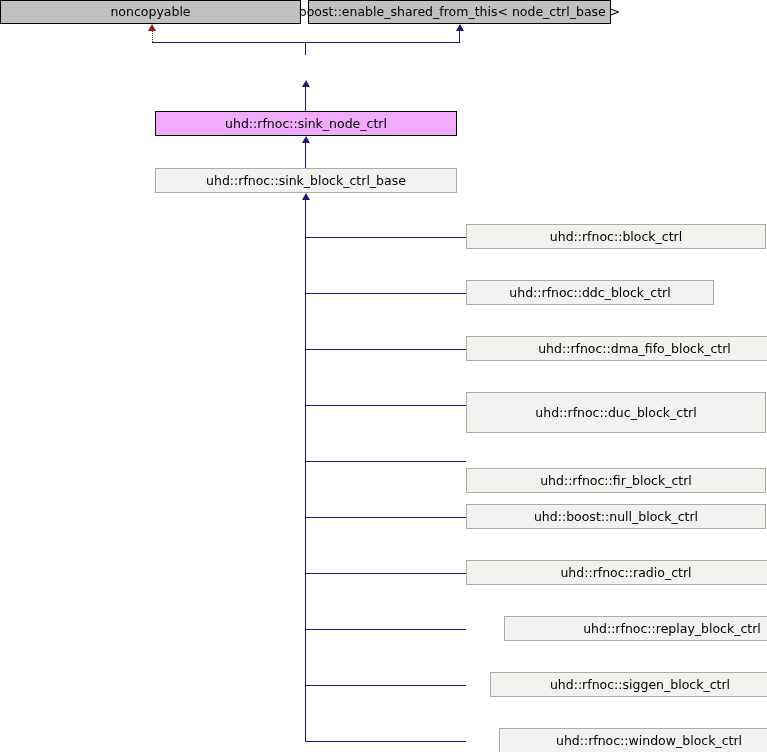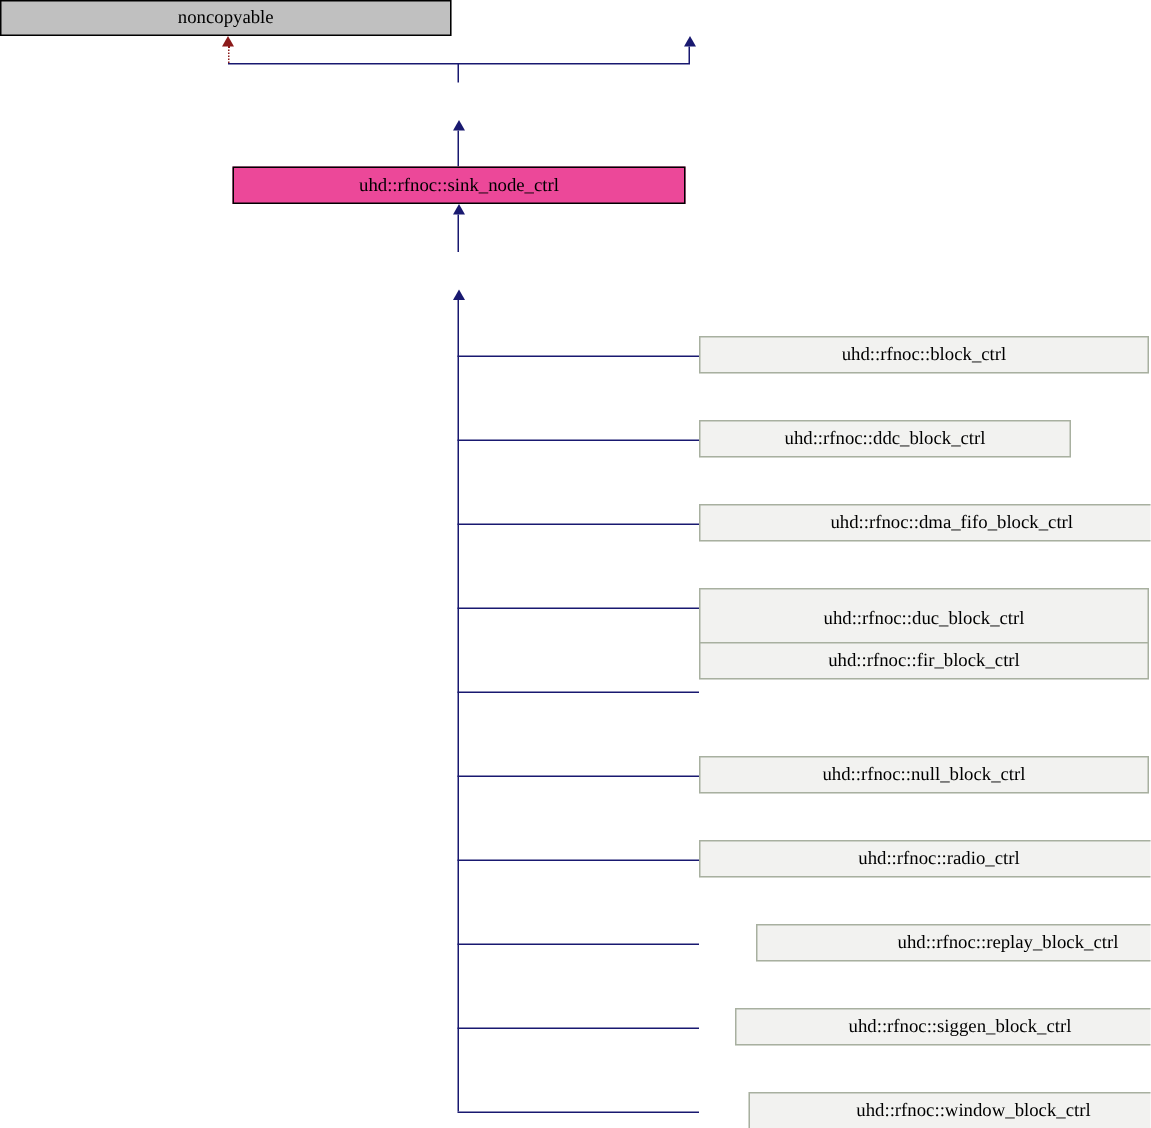--- a/index.html
+++ b/index.html
@@ -26,42 +26,41 @@
     box-sizing: border-box;
     display: flex;
     align-items: center;
     justify-content: center;
     text-align: right;
     font-size: 12.5px;
     color: #000000;
     line-height: 1.1;
     white-space: nowrap;
     letter-spacing: 0px;
-    font-family: Liberation Serif, serif;
   }
   
   .node--external {
     background: #c0c0c0;
     border: 1px solid #000000;
   }
   
   .node--abstract {
     border: 1px dashed #9a9a8c;
     background-color: #ffffff;
     background-image: repeating-linear-gradient(
       -45deg,
       #ffffff 0px,
       #ffffff 4px,
       #ededed 4px,
       #ededed 9px
     );
   }
   
   .node--plain {
-    background: #ec4899;
+    background: #f0abfc;
     border: 1px solid #000000;
   }
   
   .node--current {
     background: #f2f2f0;
     border: 1px solid #a8b0a0;
   }
   .edge {
     position: absolute;
     background: #191970;
@@ -85,58 +84,60 @@
     border-bottom-color: #8b1a1a;
   }
 </style>
 </head>
 <body>
 
 <div id="diagram">
 
   <div class="node node--external" style="left:0px; top:0px; width:301px; height:24px;">noncopyable</div>
 
+  <div class="node node--external" style="left:308px; top:0px; width:303px; height:24px;">boost::enable_shared_from_this&lt; node_ctrl_base &gt;</div>
 
   <div class="edge-dotted-v" style="left:152px; top:30px; height:12px;"></div>
   <div class="arrow-up arrow-up--dotted" style="left:148px; top:24px;"></div>
 
   <div class="edge edge--v" style="left:459px; top:31px; height:11px;"></div>
   <div class="arrow-up" style="left:456px; top:24px;"></div>
 
   <div class="edge edge--h" style="left:152px; top:42px; width:308px;"></div>
 
   <div class="edge edge--v" style="left:305px; top:42px; height:13px;"></div>
 
 
   <div class="edge edge--v" style="left:305px; top:87px; height:24px;"></div>
   <div class="arrow-up" style="left:302px; top:80px;"></div>
 
   <div class="node node--plain" style="left:155px; top:111px; width:302px; height:25px;">uhd::rfnoc::sink_node_ctrl</div>
 
   <div class="edge edge--v" style="left:305px; top:143px; height:25px;"></div>
   <div class="arrow-up" style="left:302px; top:136px;"></div>
 
+  <div class="node node--current" style="left:155px; top:168px; width:302px; height:25px;">uhd::rfnoc::sink_block_ctrl_base</div>
 
   <div class="arrow-up" style="left:302px; top:193px;"></div>
 
   <div class="edge edge--v" style="left:305px; top:199px; height:542px;"></div>
 
   <div id="derived-nodes">
       <div class="edge edge--h" style="left: 305px; top: 237px; width: 161px;"></div>
       <div class="node node--current" style="left: 466px; top: 224px; width: 300px; height: 25px;">uhd::rfnoc::block_ctrl</div>
       <div class="edge edge--h" style="left: 305px; top: 293px; width: 161px;"></div>
       <div class="node node--current" style="left: 466px; top: 280px; width: 248px; height: 25px;">uhd::rfnoc::ddc_block_ctrl</div>
       <div class="edge edge--h" style="left: 305px; top: 349px; width: 161px;"></div>
       <div class="node node--current" style="left: 466px; top: 336px; width: 337px; height: 25px;">uhd::rfnoc::dma_fifo_block_ctrl</div>
       <div class="edge edge--h" style="left: 305px; top: 405px; width: 161px;"></div>
       <div class="node node--current" style="left: 466px; top: 392px; width: 300px; height: 41px;">uhd::rfnoc::duc_block_ctrl</div>
       <div class="edge edge--h" style="left: 305px; top: 461px; width: 161px;"></div>
-      <div class="node node--current" style="left: 466px; top: 428px; width: 300px; height: 25px;">uhd::rfnoc::fir_block_ctrl</div>
+      <div class="node node--current" style="left: 466px; top: 468px; width: 300px; height: 25px;">uhd::rfnoc::fir_block_ctrl</div>
       <div class="edge edge--h" style="left: 305px; top: 517px; width: 161px;"></div>
-      <div class="node node--current" style="left: 466px; top: 504px; width: 300px; height: 25px;">uhd::rfnoc::null_block_ctrl</div>
+      <div class="node node--current" style="left: 466px; top: 504px; width: 300px; height: 25px;">uhd::boost::null_block_ctrl</div>
       <div class="edge edge--h" style="left: 305px; top: 573px; width: 161px;"></div>
       <div class="node node--current" style="left: 466px; top: 560px; width: 320px; height: 25px;">uhd::rfnoc::radio_ctrl</div>
       <div class="edge edge--h" style="left: 305px; top: 629px; width: 161px;"></div>
       <div class="node node--current" style="left: 466px; top: 616px; width: 336px; height: 25px; margin-left: 38px;">uhd::rfnoc::replay_block_ctrl</div>
       <div class="edge edge--h" style="left: 305px; top: 685px; width: 161px;"></div>
       <div class="node node--current" style="left: 466px; top: 672px; width: 300px; height: 25px; margin-left: 24px;">uhd::rfnoc::siggen_block_ctrl</div>
       <div class="edge edge--h" style="left: 305px; top: 741px; width: 161px;"></div>
       <div class="node node--current" style="left: 466px; top: 728px; width: 300px; height: 25px; margin-left: 33px;">uhd::rfnoc::window_block_ctrl</div>
     </div>
 

